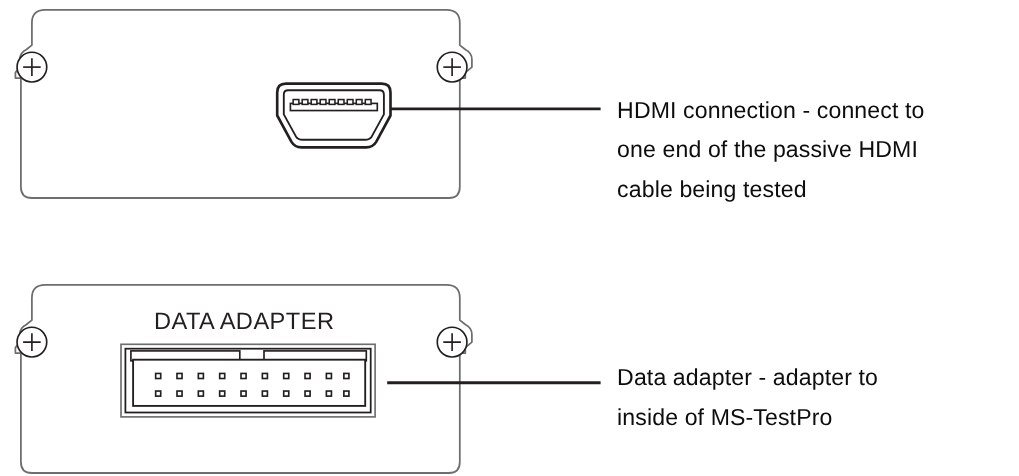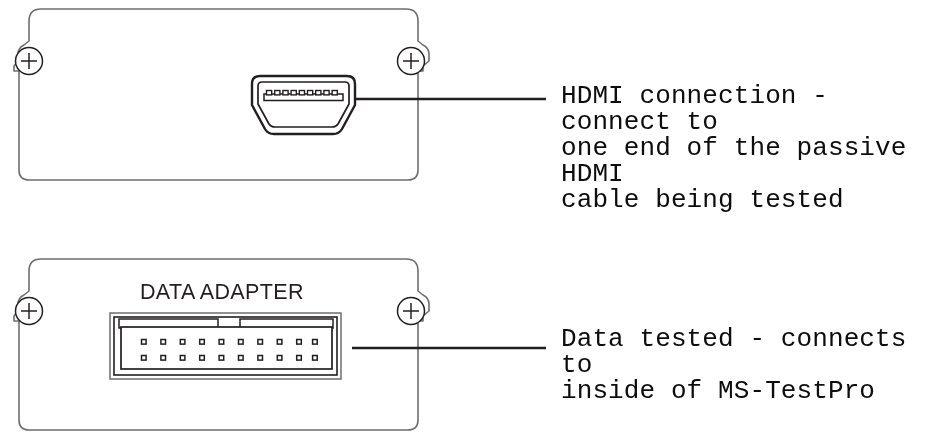--- a/index.html
+++ b/index.html
@@ -22,23 +22,23 @@
   }
   .diagram-svg {
     position: absolute;
     left: 0;
     top: 0;
     width: 926px;
     height: 433px;
   }
   .caption {
     position: absolute;
-    font-family: Liberation Mono, monospace;
-    font-size: 26px;
-    line-height: 26px;
+    font-family: Liberation Sans, sans-serif;
+    font-size: 21px;
+    line-height: 36px;
     color: #0d0d0d;
     letter-spacing: 0.1px;
     white-space: pre-line;
   }
   #caption-hdmi {
     left: 561px;
     top: 83px;
     width: 360px;
   }
   #caption-data {
@@ -213,16 +213,16 @@
       </g>
 
       <line x1="352" y1="348" x2="546" y2="348" stroke="#231f20" stroke-width="2.6"></line>
     </g>
   </svg>
 
   <div class="caption" id="caption-hdmi">HDMI connection - connect to
 one end of the passive HDMI
 cable being tested</div>
 
-  <div class="caption" id="caption-data">Data tested - connects to
+  <div class="caption" id="caption-data">Data adapter - adapter to
 inside of MS-TestPro</div>
 
 </div>
 
 </body></html>

